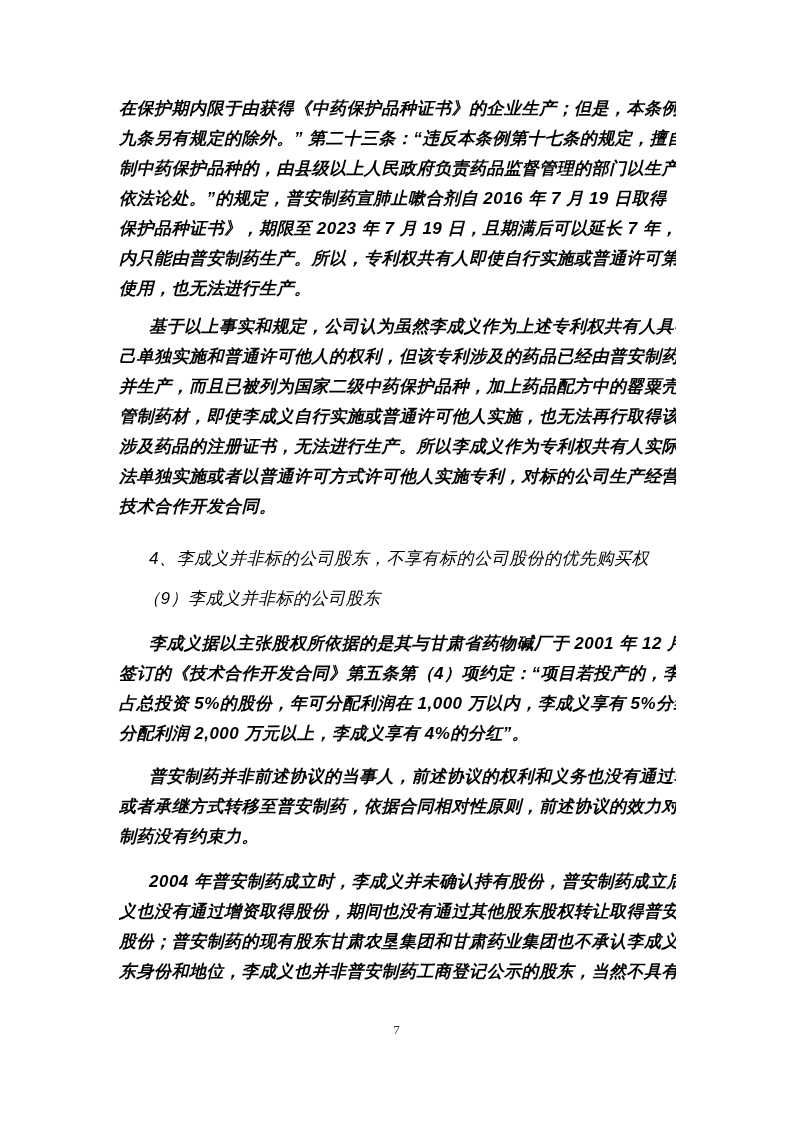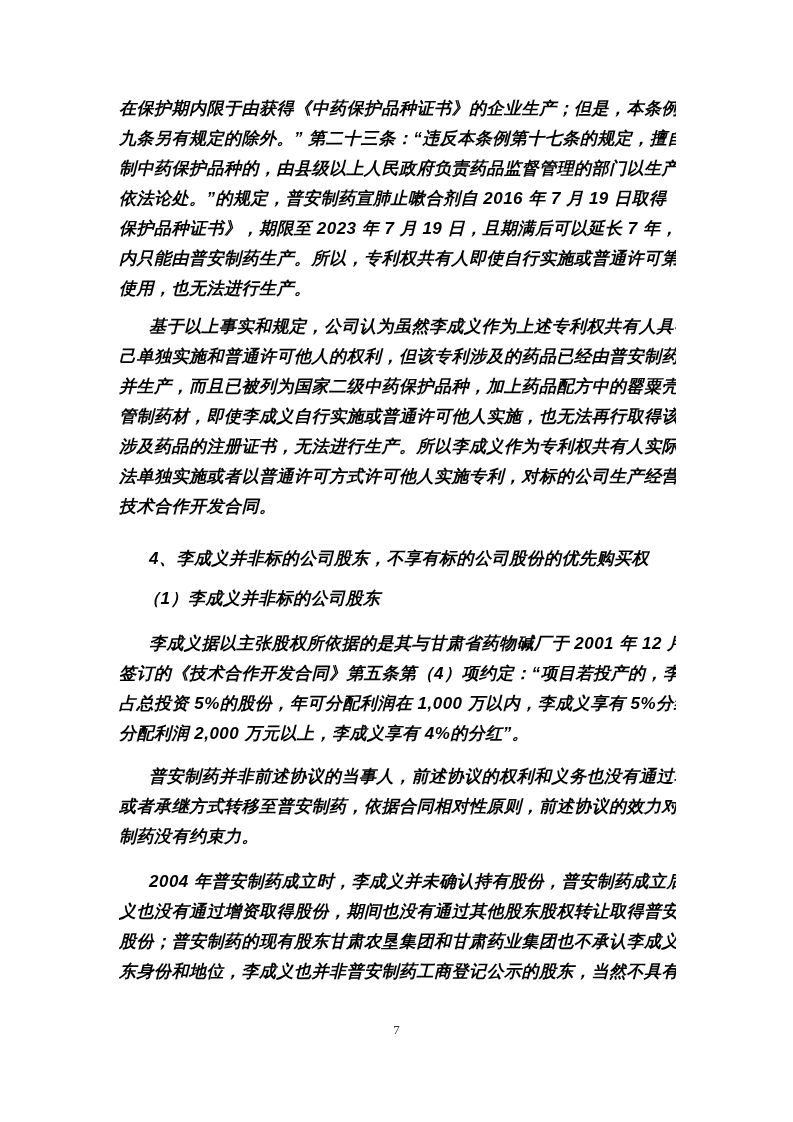--- a/index.html
+++ b/index.html
@@ -44,21 +44,21 @@
     text-indent: 30px;
   }
   .mb-p1 { margin-bottom: 8px; }
   .mb-p2 { margin-bottom: 22px; }
   .mb-h1 { margin-bottom: 10px; }
   .mb-h2 { margin-bottom: 15px; }
   .mb-p3 { margin-bottom: 13px; }
   .mb-p4 { margin-bottom: 15px; }
   .heading {
     font-size: 17px;
-    font-weight: 700;
+    font-weight: 400;
     font-style: italic;
     line-height: 30px;
     letter-spacing: 0.5px;
     text-align: left;
   }
   .heading.h-main { text-indent: 30px; }
   .heading.h-sub  { text-indent: 24px; }
   .page-number {
     position: absolute;
     left: 0;
@@ -93,21 +93,21 @@
         <div class="line">己单独实施和普通许可他人的权利，但该专利涉及的药品已经由普安制药注册</div>
         <div class="line">并生产，而且已被列为国家二级中药保护品种，加上药品配方中的罂粟壳属于</div>
         <div class="line">管制药材，即使李成义自行实施或普通许可他人实施，也无法再行取得该专利</div>
         <div class="line">涉及药品的注册证书，无法进行生产。所以李成义作为专利权共有人实际上无</div>
         <div class="line">法单独实施或者以普通许可方式许可他人实施专利，对标的公司生产经营和估</div>
         <div class="line line-last">技术合作开发合同。</div>
       </div>
 
     <div class="heading h-main mb-h1">4、李成义并非标的公司股东，不享有标的公司股份的优先购买权</div>
 
-    <div class="heading h-sub mb-h2">（1）李成义并非标的公司股东</div>
+    <div class="heading h-sub mb-h2">（9）李成义并非标的公司股东</div>
 
     <div class="para indent mb-p3">
         <div class="line">李成义据以主张股权所依据的是其与甘肃省药物碱厂于 2001 年 12 月 26 日</div>
         <div class="line">签订的《技术合作开发合同》第五条第（4）项约定：“项目若投产的，李成义</div>
         <div class="line">占总投资 5%的股份，年可分配利润在 1,000 万以内，李成义享有 5%分红，年可</div>
         <div class="line line-last">分配利润 2,000 万元以上，李成义享有 4%的分红”。</div>
       </div>
 
     <div class="para indent mb-p4">
         <div class="line">普安制药并非前述协议的当事人，前述协议的权利和义务也没有通过转让</div>

